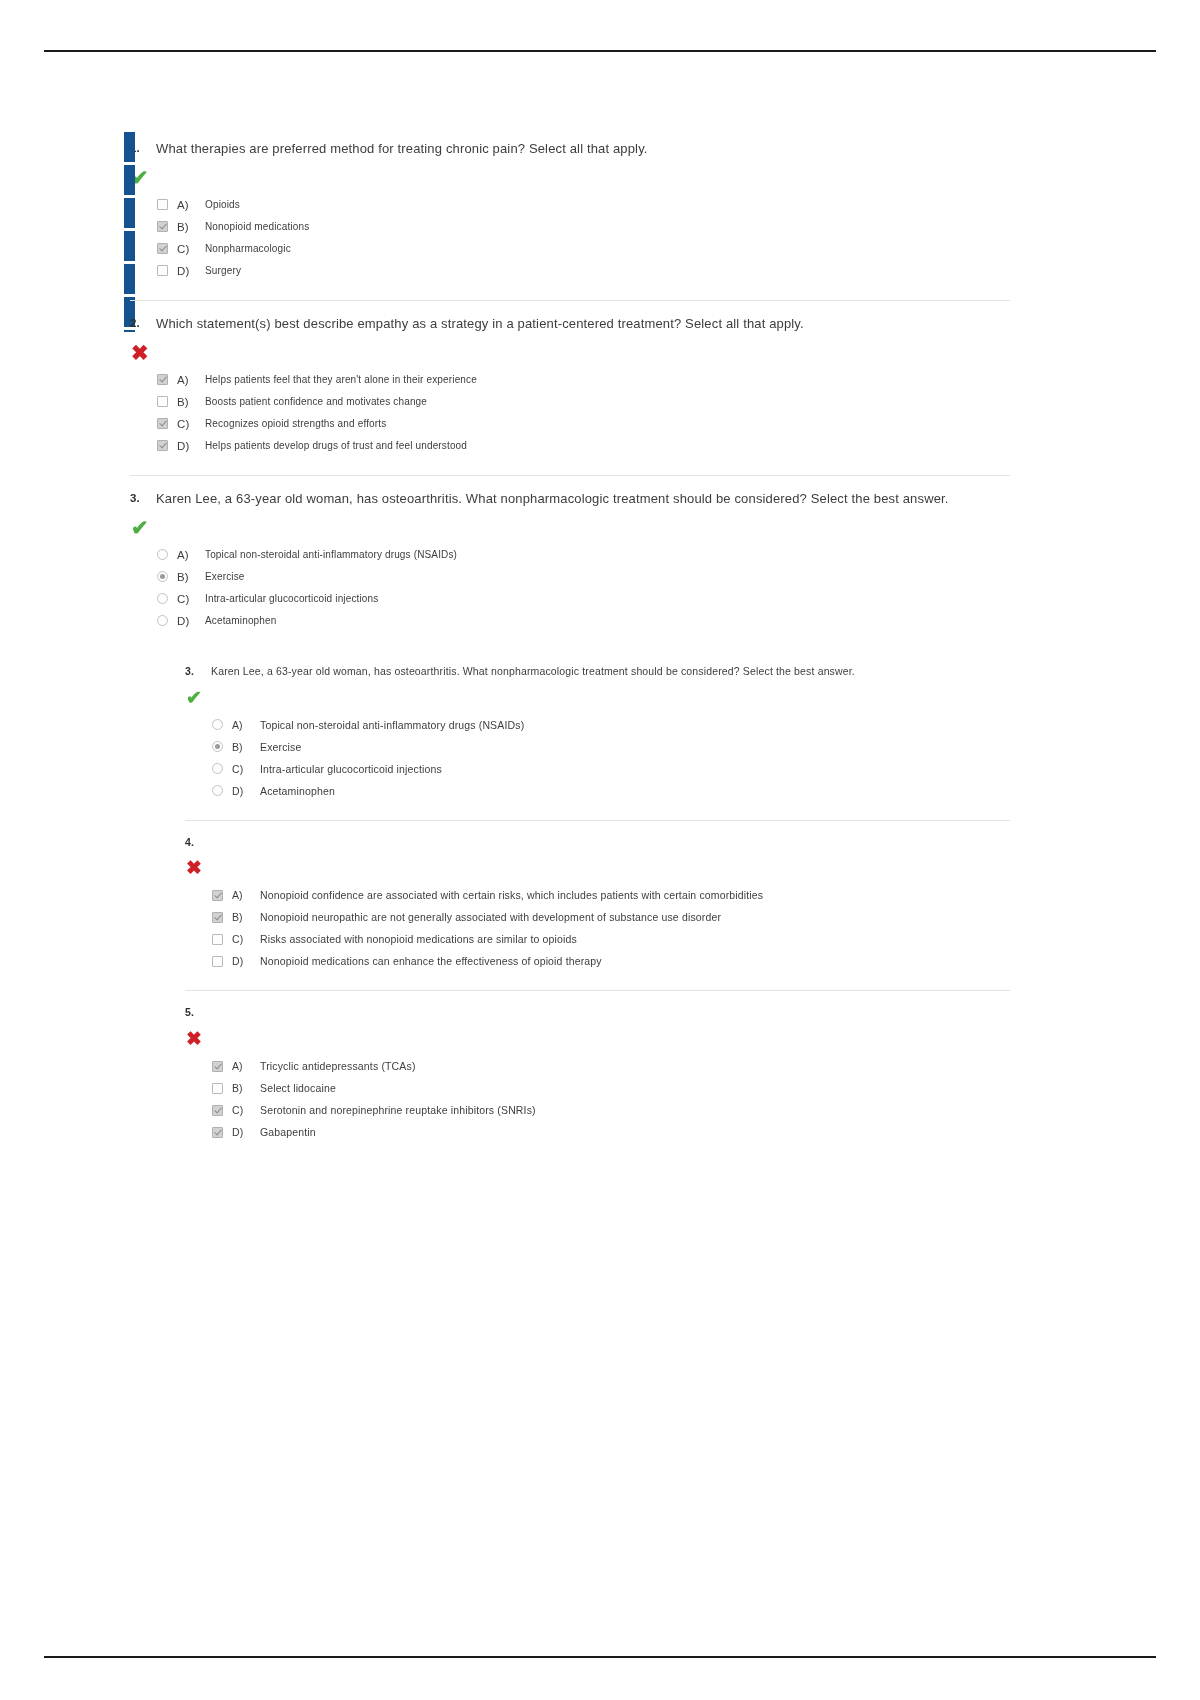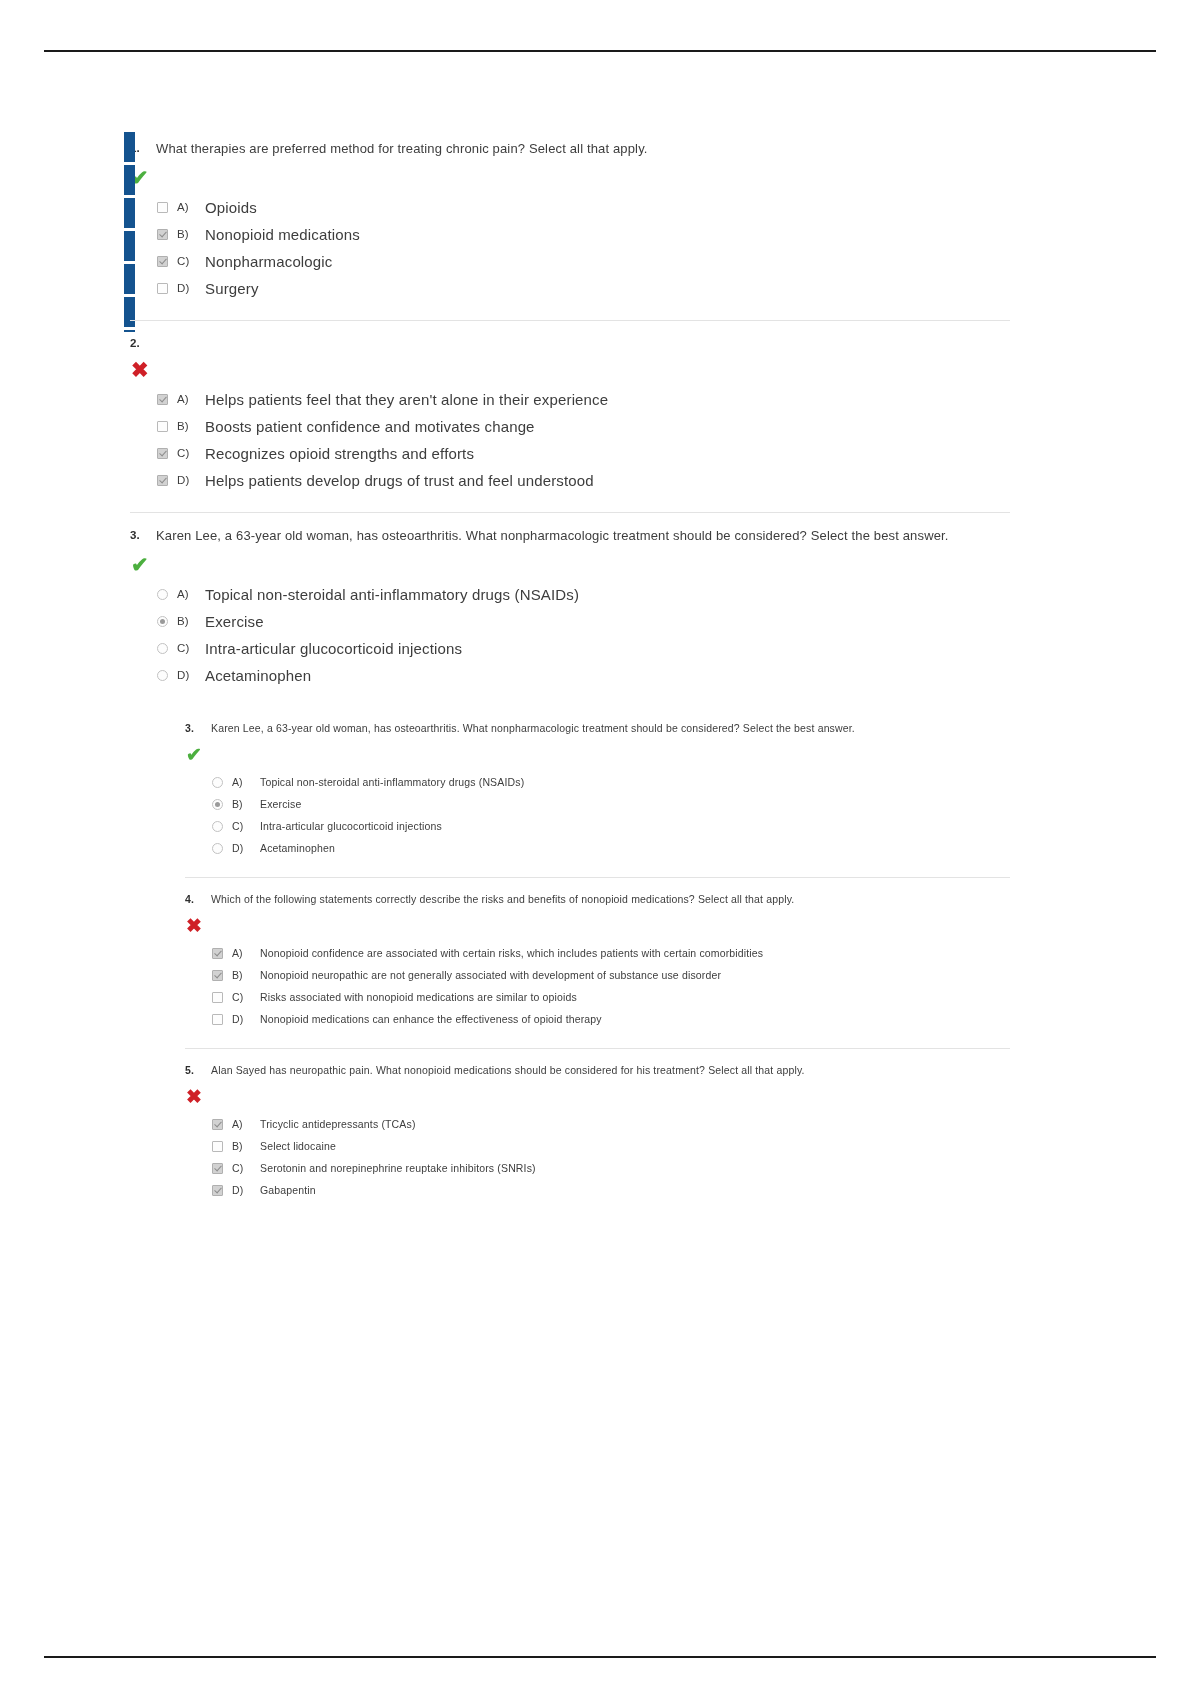--- a/index.html
+++ b/index.html
@@ -153,21 +153,21 @@
     border-radius: 50%;
     background: #9a9a9a;
   }
   .olabel {
     font-size: 11.5px;
     color: #3d3d3d;
     min-width: 19px;
     letter-spacing: 0.1px;
   }
   .otext {
-    font-size: 15px;
+    font-size: 10px;
     color: #3d3d3d;
     letter-spacing: 0.15px;
   }
 
   .group-indent {
     margin-left: 55px;
     width: 825px;
   }
   .group-indent .qtext,
   .group-indent .qnum,
@@ -211,20 +211,21 @@
           <div class="option">
             <span class="box"></span>
             <span class="olabel">D)</span>
             <span class="otext">Surgery</span>
           </div>
         </div>
       </div>
       <div class="qblock divider">
         <div class="qhead">
           <div class="qnum">2.</div>
+          <div class="qtext">Which statement(s) best describe empathy as a strategy in a patient-centered treatment? Select all that apply.</div>
         </div>
         <div class="mark incorrect">✖</div>
         <div class="options">
           <div class="option">
             <span class="box checked"></span>
             <span class="olabel">A)</span>
             <span class="otext">Helps patients feel that they aren't alone in their experience</span>
           </div>
           <div class="option">
             <span class="box"></span>
@@ -297,21 +298,20 @@
           <div class="option">
             <span class="radio"></span>
             <span class="olabel">D)</span>
             <span class="otext">Acetaminophen</span>
           </div>
         </div>
       </div>
       <div class="qblock divider group-indent">
         <div class="qhead">
           <div class="qnum">4.</div>
-          <div class="qtext">Which of the following statements correctly describe the risks and benefits of nonopioid medications? Select all that apply.</div>
         </div>
         <div class="mark incorrect">✖</div>
         <div class="options">
           <div class="option">
             <span class="box checked"></span>
             <span class="olabel">A)</span>
             <span class="otext">Nonopioid confidence are associated with certain risks, which includes patients with certain comorbidities</span>
           </div>
           <div class="option">
             <span class="box checked"></span>
@@ -326,21 +326,20 @@
           <div class="option">
             <span class="box"></span>
             <span class="olabel">D)</span>
             <span class="otext">Nonopioid medications can enhance the effectiveness of opioid therapy</span>
           </div>
         </div>
       </div>
       <div class="qblock divider group-indent">
         <div class="qhead">
           <div class="qnum">5.</div>
-          <div class="qtext">Alan Sayed has neuropathic pain. What nonopioid medications should be considered for his treatment? Select all that apply.</div>
         </div>
         <div class="mark incorrect">✖</div>
         <div class="options">
           <div class="option">
             <span class="box checked"></span>
             <span class="olabel">A)</span>
             <span class="otext">Tricyclic antidepressants (TCAs)</span>
           </div>
           <div class="option">
             <span class="box"></span>

